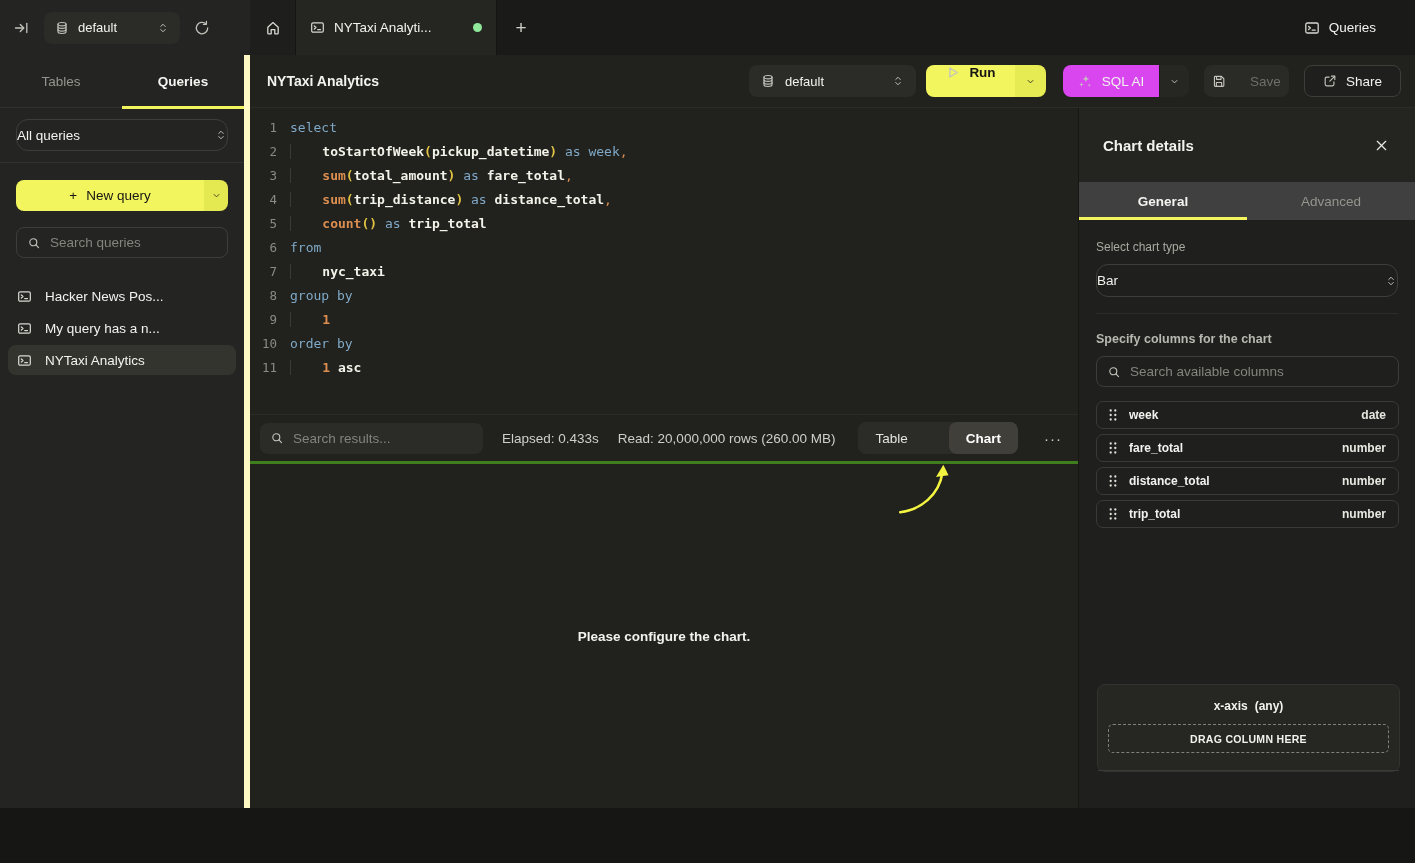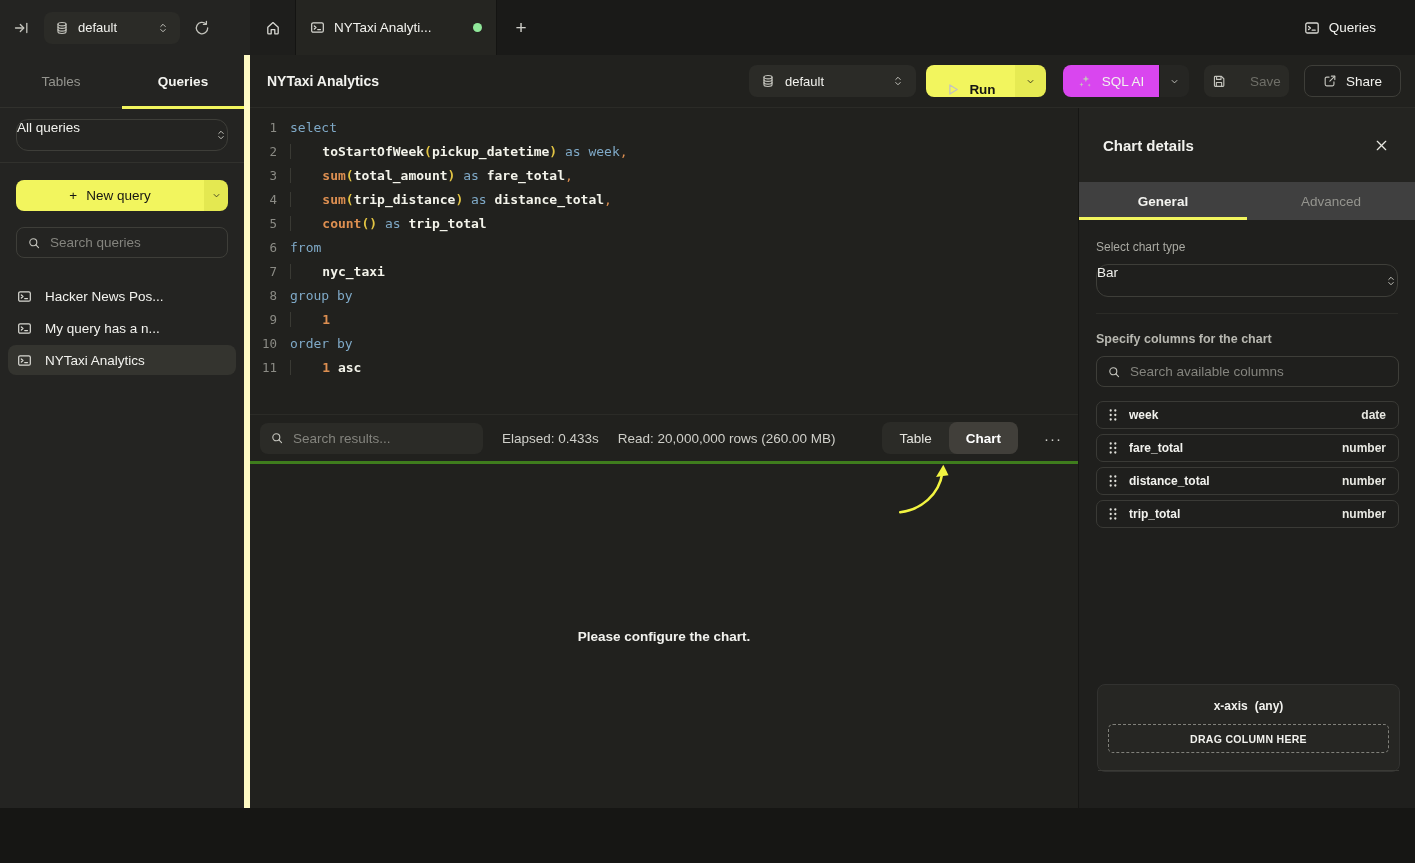--- a/index.html
+++ b/index.html
@@ -25,21 +25,21 @@
 
   
   .body-row { flex:1; display:flex; min-height:0; }
   .sidebar { width:250px; background:#242422; border-right:6px solid #fef9c3; display:flex; flex-direction:column; flex-shrink:0; }
   .side-tabs { height:53px; display:flex; border-bottom:1px solid #31312d; flex-shrink:0; }
   .side-tab { flex:1; display:flex; align-items:center; justify-content:center; font-size:13.5px; color:#94948e; position:relative; cursor:pointer; }
   .side-tab.active { color:#f4f4f0; font-weight:700; }
   .side-tab.active::after { content:''; position:absolute; left:0; right:0; bottom:-2px; height:3px; background:#f2f55e; }
   .side-section { padding:11px 16px; }
   .side-divider { border-bottom:1px solid #31312d; }
-  .select-full { width:100%; height:32px; background:transparent; border:1px solid #3e3e39; border-radius:12px; display:flex; padding:0 0; color:#f2f2ee; font-size:13.5px; font-family:inherit; cursor:pointer; }
+  .select-full { width:100%; height:32px; background:transparent; border:1px solid #3e3e39; border-radius:12px; display:flex; align-items:center; padding:0 0; color:#f2f2ee; font-size:13.5px; font-family:inherit; cursor:pointer; }
   .select-full .lbl { flex:1; text-align:left; }
   .nq-wrap { padding:17px 16px 16px; }
   .new-query-btn { height:31px; border-radius:8px; overflow:hidden; display:flex; cursor:pointer; }
   .nq-main { flex:1; background:#f2f55e; color:#151513; display:flex; align-items:center; justify-content:center; gap:9px; font-size:13.5px; font-weight:500; }
   .nq-chevron { width:24px; background:#e4e851; color:#3a3a22; display:flex; align-items:center; justify-content:center; }
   .search-box { height:31px; border:1px solid #3e3e39; border-radius:8px; display:flex; align-items:center; gap:9px; padding:0 10px; color:#84847e; }
   .search-box input { flex:1; background:none; border:none; outline:none; color:#e8e8e2; font-size:13.5px; font-family:inherit; min-width:0; }
   .search-box input::placeholder { color:#84847e; }
   .query-list { padding:12px 8px; }
   .query-item { height:30px; padding:0 9px; border-radius:8px; display:flex; align-items:center; gap:13px; font-size:13.5px; color:#f2f2ee; cursor:pointer; margin-bottom:2px; }
@@ -48,21 +48,21 @@
 
   
   .work-area { flex:1; display:flex; flex-direction:column; min-width:0; }
   .main-header { height:53px; background:#21211e; display:flex; align-items:center; padding:0 14px 0 17px; border-bottom:1px solid #2b2b27; flex-shrink:0; }
   .main-header h1 { font-size:14px; font-weight:700; color:#f2f2ee; }
   .header-actions { margin-left:auto; display:flex; align-items:center; }
   .hdr-select { height:32px; width:167px; background:#2b2b27; border:none; border-radius:8px; display:flex; align-items:center; gap:10px; padding:0 12px; color:#f2f2ee; font-size:13px; font-family:inherit; cursor:pointer; }
   .hdr-select .lbl { flex:1; text-align:left; }
   .split-btn { height:32px; border-radius:8px; overflow:hidden; display:flex; cursor:pointer; }
   .run-btn { margin-left:10px; width:120px; }
-  .run-main { flex:1; background:#f2f55e; color:#151513; display:flex; align-items:flex-end; justify-content:center; gap:9px; font-size:13.5px; font-weight:600; }
+  .run-main { flex:1; background:#f2f55e; color:#151513; display:flex; align-items:flex-start; justify-content:center; gap:9px; font-size:13.5px; font-weight:600; }
   .run-chev { width:31px; background:#e6ea53; color:#2e2e1c; display:flex; align-items:center; justify-content:center; }
   .sqlai-btn { margin-left:17px; width:126px; }
   .sqlai-main { flex:1; background:#d946ef; color:#f2f2ee; display:flex; align-items:center; justify-content:center; gap:9px; font-size:13.5px; font-weight:500; }
   .sqlai-chev { width:30px; background:#262623; color:#cfcfc9; display:flex; align-items:center; justify-content:center; border-left:1px solid #1d1d1b; }
   .save-btn { margin-left:15px; width:85px; height:32px; background:#2a2a26; border:none; border-radius:8px; color:#6f6f68; display:flex; align-items:center; justify-content:center; gap:24px; font-size:13.5px; font-family:inherit; }
   .share-btn { margin-left:15px; width:97px; height:32px; background:#1f1f1d; border:1px solid #3e3e39; border-radius:8px; color:#f2f2ee; display:flex; align-items:center; justify-content:center; gap:9px; font-size:13.5px; font-weight:500; font-family:inherit; cursor:pointer; }
 
   .content-row { flex:1; display:flex; min-height:0; }
   .main-col { flex:1; background:#21211e; display:flex; flex-direction:column; min-width:0; }
 
@@ -76,21 +76,21 @@
   .tok-i { color:#f3f3ea; font-weight:700; }
   .tok-p { color:#e2c443; font-weight:700; }
   .tok-n { color:#dd8f51; font-weight:700; }
   .tok-c { color:#dd8f51; }
   .tok-g { border-left:1px solid #3a3a34; }
 
   
   .results-toolbar { height:47px; border-top:1px solid #2b2b27; display:flex; align-items:center; padding:0 9px 0 10px; gap:19px; flex-shrink:0; }
   .results-search { width:223px; background:#2b2b27; border:none; flex-shrink:0; }
   .meta { font-size:13.5px; color:#cfcfc9; white-space:nowrap; }
-  .segmented { margin-left:auto; height:32px; background:#2b2b27; border-radius:8px; display:flex; align-items:center; padding:0; }
+  .segmented { margin-left:auto; height:32px; background:#2b2b27; border-radius:8px; display:flex; align-items:center; padding:0;gap:24px; }
   .seg { height:32px; padding:0 17px; border:none; background:none; border-radius:8px; color:#e4e4de; font-size:13.5px; font-family:inherit; cursor:pointer; }
   .seg.active { background:#413f3a; color:#ffffff; font-weight:700; }
   .more-btn { background:none; border:none; color:#cfcfc9; font-size:15px; letter-spacing:1px; padding:0 7px; cursor:pointer; font-family:inherit; }
 
   .splitter { height:3px; flex-shrink:0; }
 
   
   .chart-area { flex:1; position:relative; display:flex; align-items:center; justify-content:center; }
   .empty-msg { font-size:13.5px; font-weight:700; color:#f2f2ee; }
   .arrow-svg { position:absolute; inset:0; width:100%; height:100%; pointer-events:none; }

